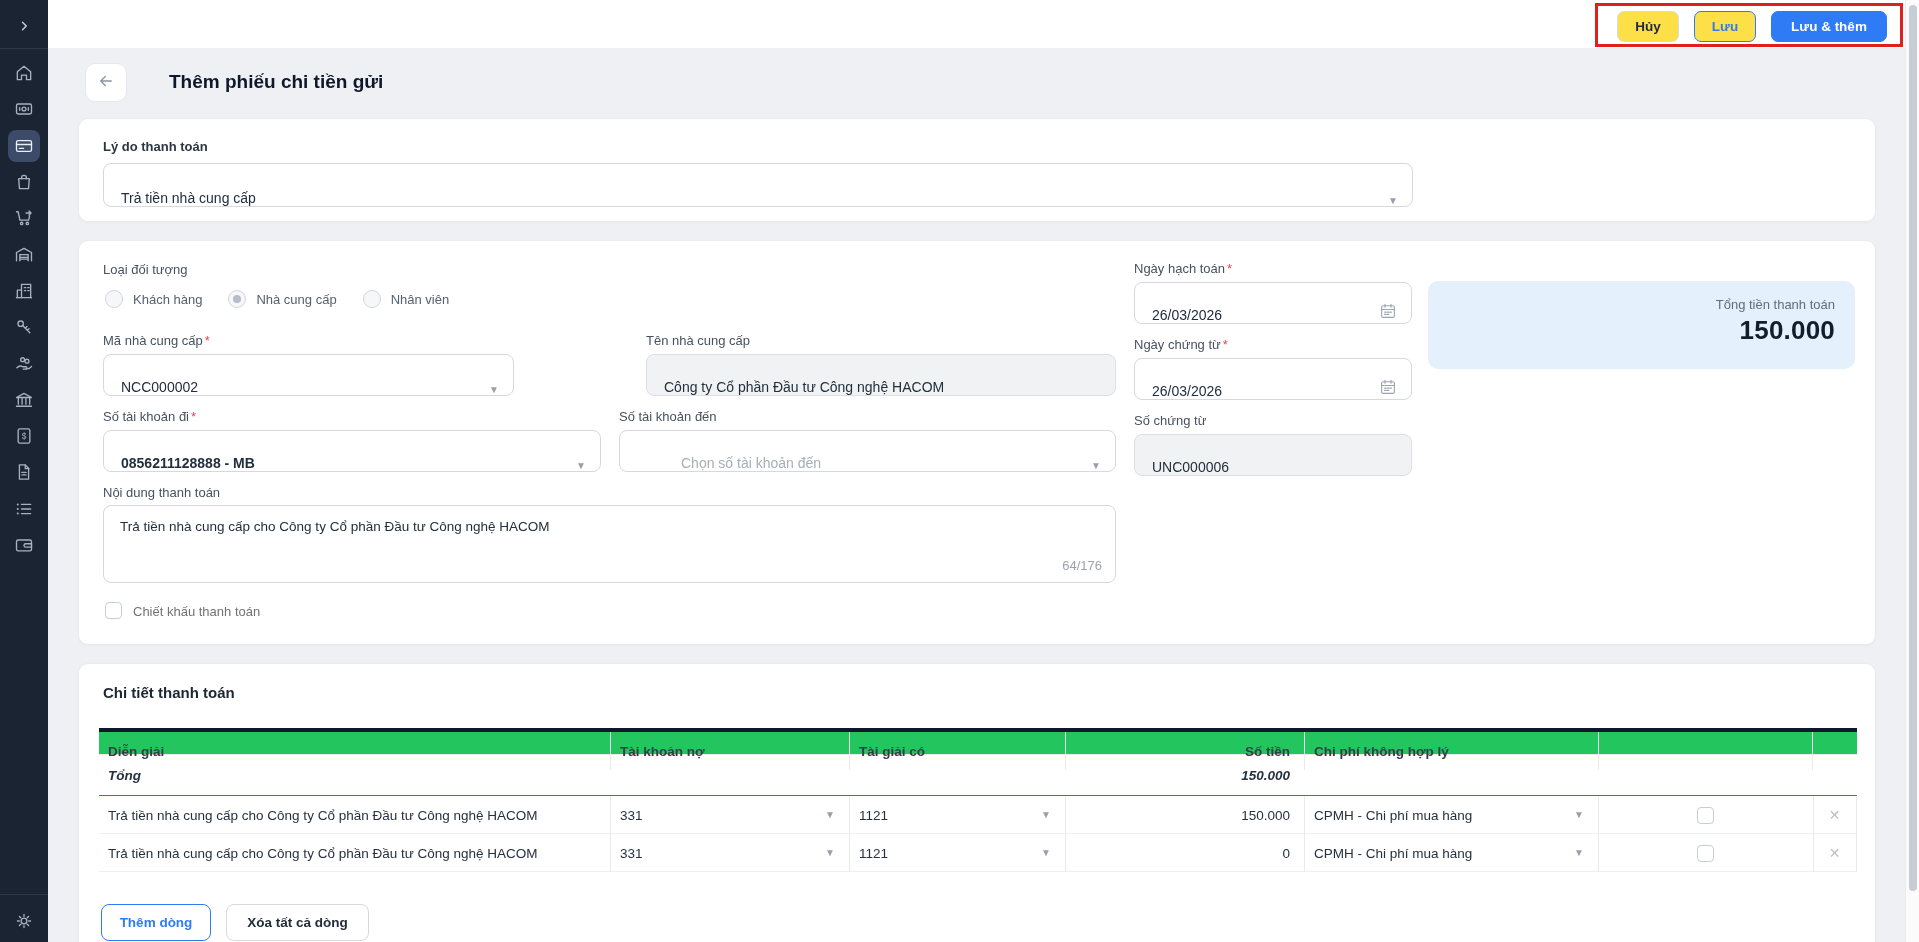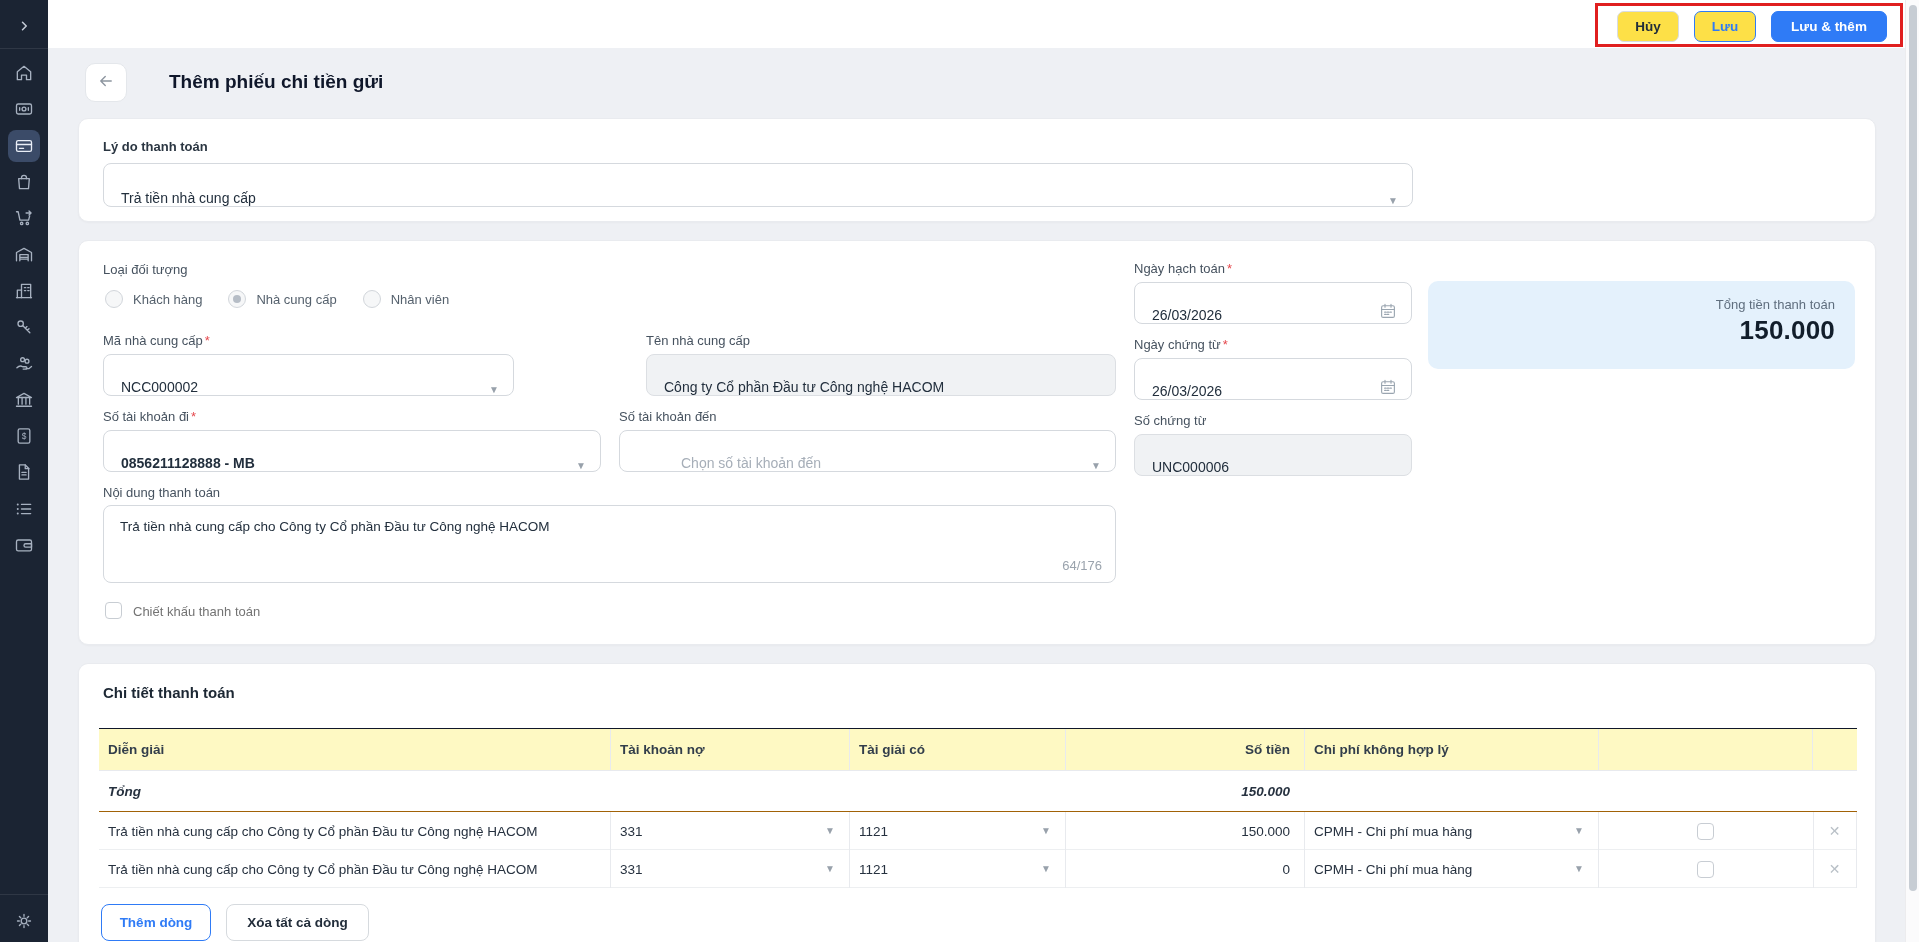--- a/index.html
+++ b/index.html
@@ -60,21 +60,21 @@
   .cbx { width:17px; height:17px; border:1.5px solid #c8cdd3; border-radius:4px; background:#fff; display:inline-block; }
 
   .totalpanel { position:absolute; left:1428px; top:281px; width:427px; height:88px; background:#e4f1fc; border-radius:10px; text-align:right; padding:16px 20px 0 0; }
   .totalpanel .tlabel { font-size:13px; color:#5f6e7e; }
   .totalpanel .tamount { font-size:26px; font-weight:700; color:#121e2b; margin-top:3px; letter-spacing:.2px; }
 
   
   .dtitle { position:absolute; left:24px; top:20px; font-size:15px; font-weight:700; color:#1c2733; }
   .tbl { position:absolute; left:20px; top:64px; width:1758px; }
   .trow { display:grid; grid-template-columns:511px 239px 216px 239px 294px 215px 44px; align-items:stretch; }
-  .th { background:#fef9c3; border-top:1px solid #0f172a; border-bottom:1px solid #e8eaee; height:43px; }
+  .th { background:#22c55e; border-top:4px solid #0f172a; border-bottom:1px solid #e8eaee; height:27px; }
   .th .td { font-weight:700; color:#323e4b; }
   .td { font-size:13.5px; color:#26313f; display:flex; align-items:center; padding:0 10px 0 9px; border-left:1px solid #e8eaee; min-height:38px; }
   .trow .td:last-child { border-right:1px solid #e8eaee; }
   .num { justify-content:flex-end; padding-right:14px; }
   .combo { justify-content:space-between; padding-right:14px; }
   .center { justify-content:center; }
   .totrow { border-bottom:1px solid #a16207; height:41px;font-style:italic; }
   .totrow .td { border-left:none; border-right:none !important; font-weight:700; }
   .body-row { border-bottom:1px solid #edeff1; height:38px; }
   .xicon { color:#b9c0c7; font-size:14px; }

